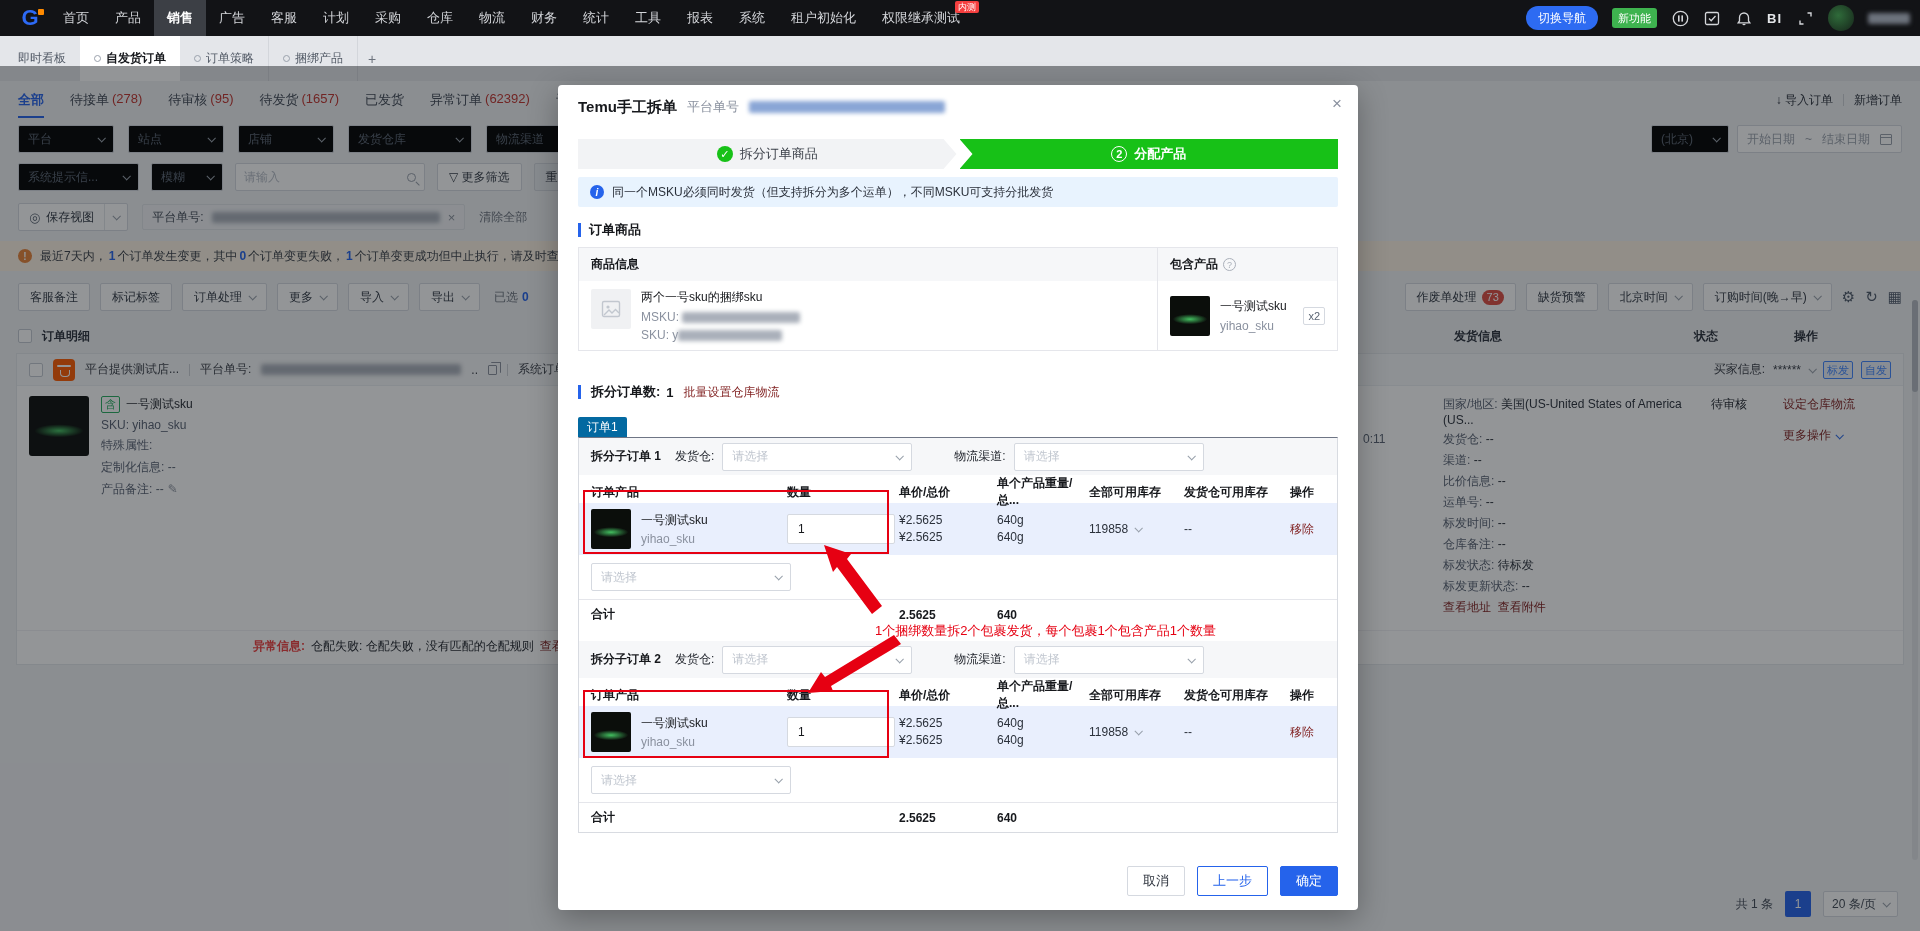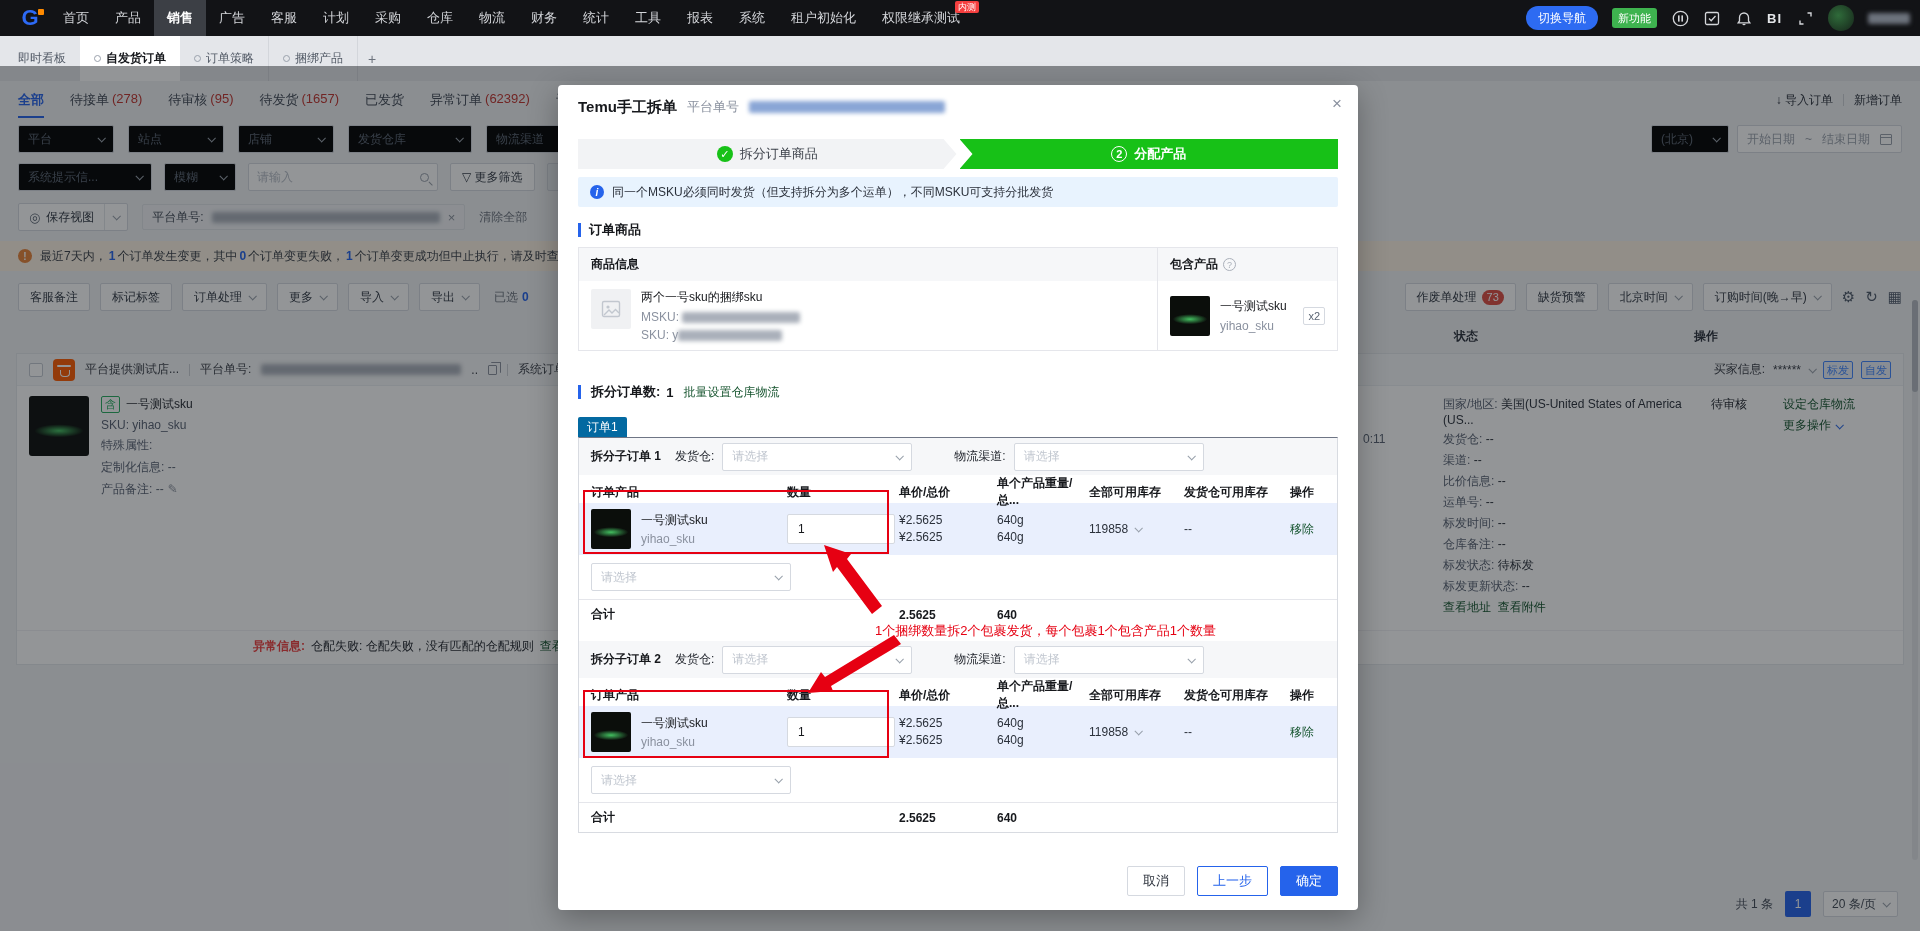--- a/index.html
+++ b/index.html
@@ -3,21 +3,21 @@
 <meta charset="utf-8">
 <style>
   * { margin:0; padding:0; box-sizing:border-box; }
   html,body { width:1920px; height:931px; overflow:hidden; }
   body { font-family:"Liberation Sans","DejaVu Sans",sans-serif; font-size:12px; color:#1d2129; background:#f0f2f5; position:relative; }
 
   
   .blur { display:inline-block; height:11px; border-radius:2px; background:#aab0ba; filter:blur(2px); vertical-align:middle; }
   .blur.blue { background:#8aa6d6; }
   .chev { display:inline-block; width:6px; height:6px; border-right:1.4px solid #98a0ab; border-bottom:1.4px solid #98a0ab; transform:rotate(45deg) translateY(-1px); margin-left:7px; flex:none; }
-  .link { color:#14532d; cursor:pointer; }
+  .link { color:#7f1d1d; cursor:pointer; }
   .sel { display:inline-flex; align-items:center; height:28px; background:#000000; border:1px solid #d5d9e0; border-radius:2px; padding:0 9px; color:#5a6472; font-size:12px; }
   .sel .lbl { flex:1; }
   .btn { display:inline-flex; align-items:center; justify-content:center; height:28px; background:#fff; border:1px solid #d5d9e0; border-radius:2px; padding:0 11px; color:#333a45; font-size:12px; cursor:pointer; }
   .cbx { width:14px; height:14px; border:1px solid #c4c9d1; border-radius:2px; background:#fff; flex:none; }
 
   
   .topnav { height:36px; background:#121316; display:flex; align-items:center; padding:0 10px; color:#d4d6da; }
   .logo { position:relative; width:40px; font-size:22px; font-weight:bold; color:#2d6af6; text-align:center; }
   .logo i { position:absolute; top:4px; right:6px; width:6px; height:6px; background:#ff8a00; border-radius:1px; }
   .nitem { padding:0 13px; height:36px; line-height:36px; font-size:13px; cursor:pointer; white-space:nowrap; }
@@ -103,21 +103,21 @@
   .pcol { display:flex; gap:12px; }
   .pimg-lg { width:60px; height:60px; border-radius:3px; flex:none; background-color:#0b0e0b; background-image:radial-gradient(ellipse 34px 9px at 50% 58%, rgba(70,200,100,.95), rgba(20,60,30,0) 72%); }
   .plines { display:flex; flex-direction:column; gap:5px; color:#596273; }
   .pline1 { display:flex; align-items:center; gap:6px; color:#1d2129; }
   .tag-inc { border:1px solid #27ae60; color:#27ae60; font-size:11px; line-height:15px; padding:0 3px; border-radius:2px; }
   .pencil { color:#8a919d; margin-left:4px; }
   .midcol { display:flex; flex-direction:column; gap:6px; color:#596273; padding-top:2px; }
   .infocol { display:flex; flex-direction:column; gap:4px; color:#596273; font-size:12px; }
   .infocol .v { color:#2b313b; }
   .statuscol { color:#1d2129; padding-left:28px; }
-  .actcol { display:flex; flex-direction:column; gap:4px; }
+  .actcol { display:flex; flex-direction:column; gap:14px; }
   .carderror { border-top:1px solid #f0f1f4; padding:7px 12px 9px 236px; display:flex; gap:6px; align-items:center; }
   .err-label { color:#ef3f3f; font-weight:bold; }
   .time-frag { position:absolute; left:1346px; top:78px; color:#596273; }
 
   
   .pagerow { position:absolute; right:22px; bottom:14px; display:flex; align-items:center; gap:12px; color:#424a56; }
   .pagebox { width:26px; height:26px; border-radius:2px; background:#2563eb; color:#fff; display:flex; align-items:center; justify-content:center; font-size:12px; }
   .sizebox { display:inline-flex; align-items:center; height:26px; border:1px solid #d5d9e0; background:#fff; border-radius:2px; padding:0 8px; color:#424a56; }
 
   .vscroll { position:absolute; right:2px; top:300px; width:6px; height:560px; background:#e2e4e8; border-radius:3px; }
@@ -335,21 +335,21 @@
     <span class="daterange">
       <span>开始日期</span>
       <span>~</span>
       <span>结束日期</span>
       <span class="cal-ico"></span>
     </span>
   </div>
 </div>
 
 <div class="filterrow2">
-  <span class="sel" style="width:134px">
+  <span class="sel" style="width:121px">
       <span class="lbl">系统提示信...</span>
       <span class="chev"></span>
     </span>
   <span class="sel" style="width:72px">
       <span class="lbl">模糊</span>
       <span class="chev"></span>
     </span>
   <span class="searchbox">
     <input placeholder="请输入" style="">
     <span class="mag"></span>
@@ -417,20 +417,24 @@
         <span>订购时间(晚→早)</span>
         <span class="chev"></span>
       </span>
     <span class="ticon">⚙</span>
     <span class="ticon">↻</span>
     <span class="ticon">▦</span>
   </div>
 </div>
 
 <div class="theader">
+  <span class="c1">
+      <span class="cbx"></span>
+      <span>订单明细</span>
+    </span>
   <span></span>
   <span>发货信息</span>
   <span>状态</span>
   <span>操作</span>
 </div>
 
 <div class="ordercard">
   <div class="cardhead">
     <span class="cbx"></span>
     <span class="temu"></span>

